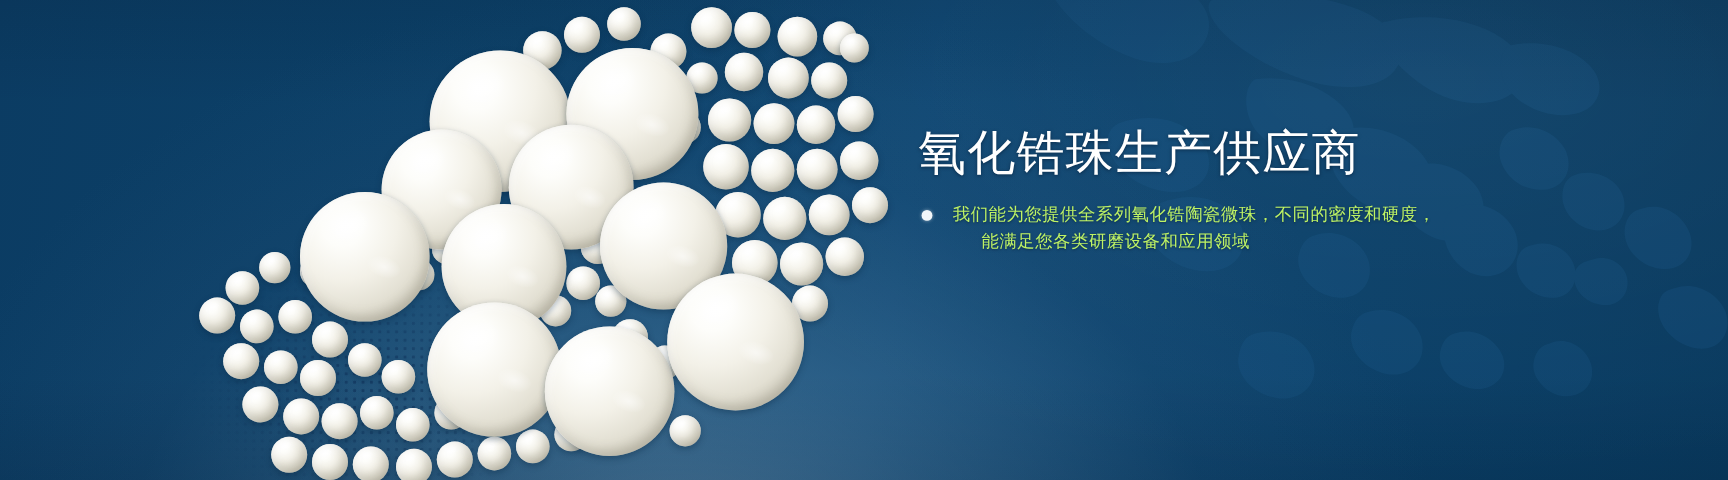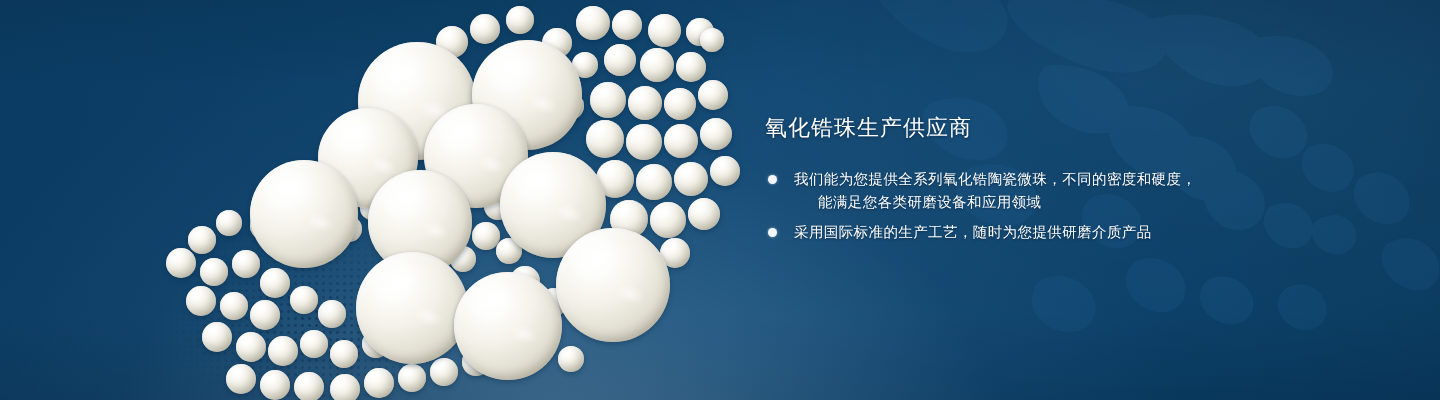--- a/index.html
+++ b/index.html
@@ -115,41 +115,41 @@
     left: 765px;
     top: 0;
     width: 620px;
     height: 400px;
   }
   .headline {
     position: absolute;
     left: 0;
     top: 108px;
     margin: 0;
-    font-size: 22px;
+    font-size: 40px;
     line-height: 40px;
     letter-spacing: 1px;
     font-weight: 400;
     color: #ffffff;
     text-shadow: 0 1px 3px rgba(0,18,40,0.55);
     white-space: nowrap;
   }
   .bullets {
     position: absolute;
     left: 3px;
     top: 168px;
     margin: 0;
     padding: 0;
     list-style: none;
   }
   .bullet {
     position: relative;
     padding-left: 26px;
     margin-bottom: 7px;
-    color: #ffffff;
+    color: #bef264;
     font-size: 14.5px;
     line-height: 23px;
     letter-spacing: 0.4px;
     text-shadow: 0 1px 2px rgba(0,18,40,0.5);
   }
   .bullet:last-child { margin-bottom: 0; }
   .dot {
     position: absolute;
     left: 0;
     top: 7px;
@@ -314,21 +314,17 @@
 
     <ul class="bullets">
 
       <li class="bullet">
         <span class="dot"></span>
         <span class="bullet-line">我们能为您提供全系列氧化锆陶瓷微珠，不同的密度和硬度，</span>
         <span class="bullet-line second">能满足您各类研磨设备和应用领域</span>
       </li>
 
 
-      <li class="bullet">
-        <span class="dot"></span>
-        <span class="bullet-line">采用国际标准的生产工艺，随时为您提供研磨介质产品</span>
-      </li>
 
     </ul>
   </div>
 
 </div>
 
 </body></html>

